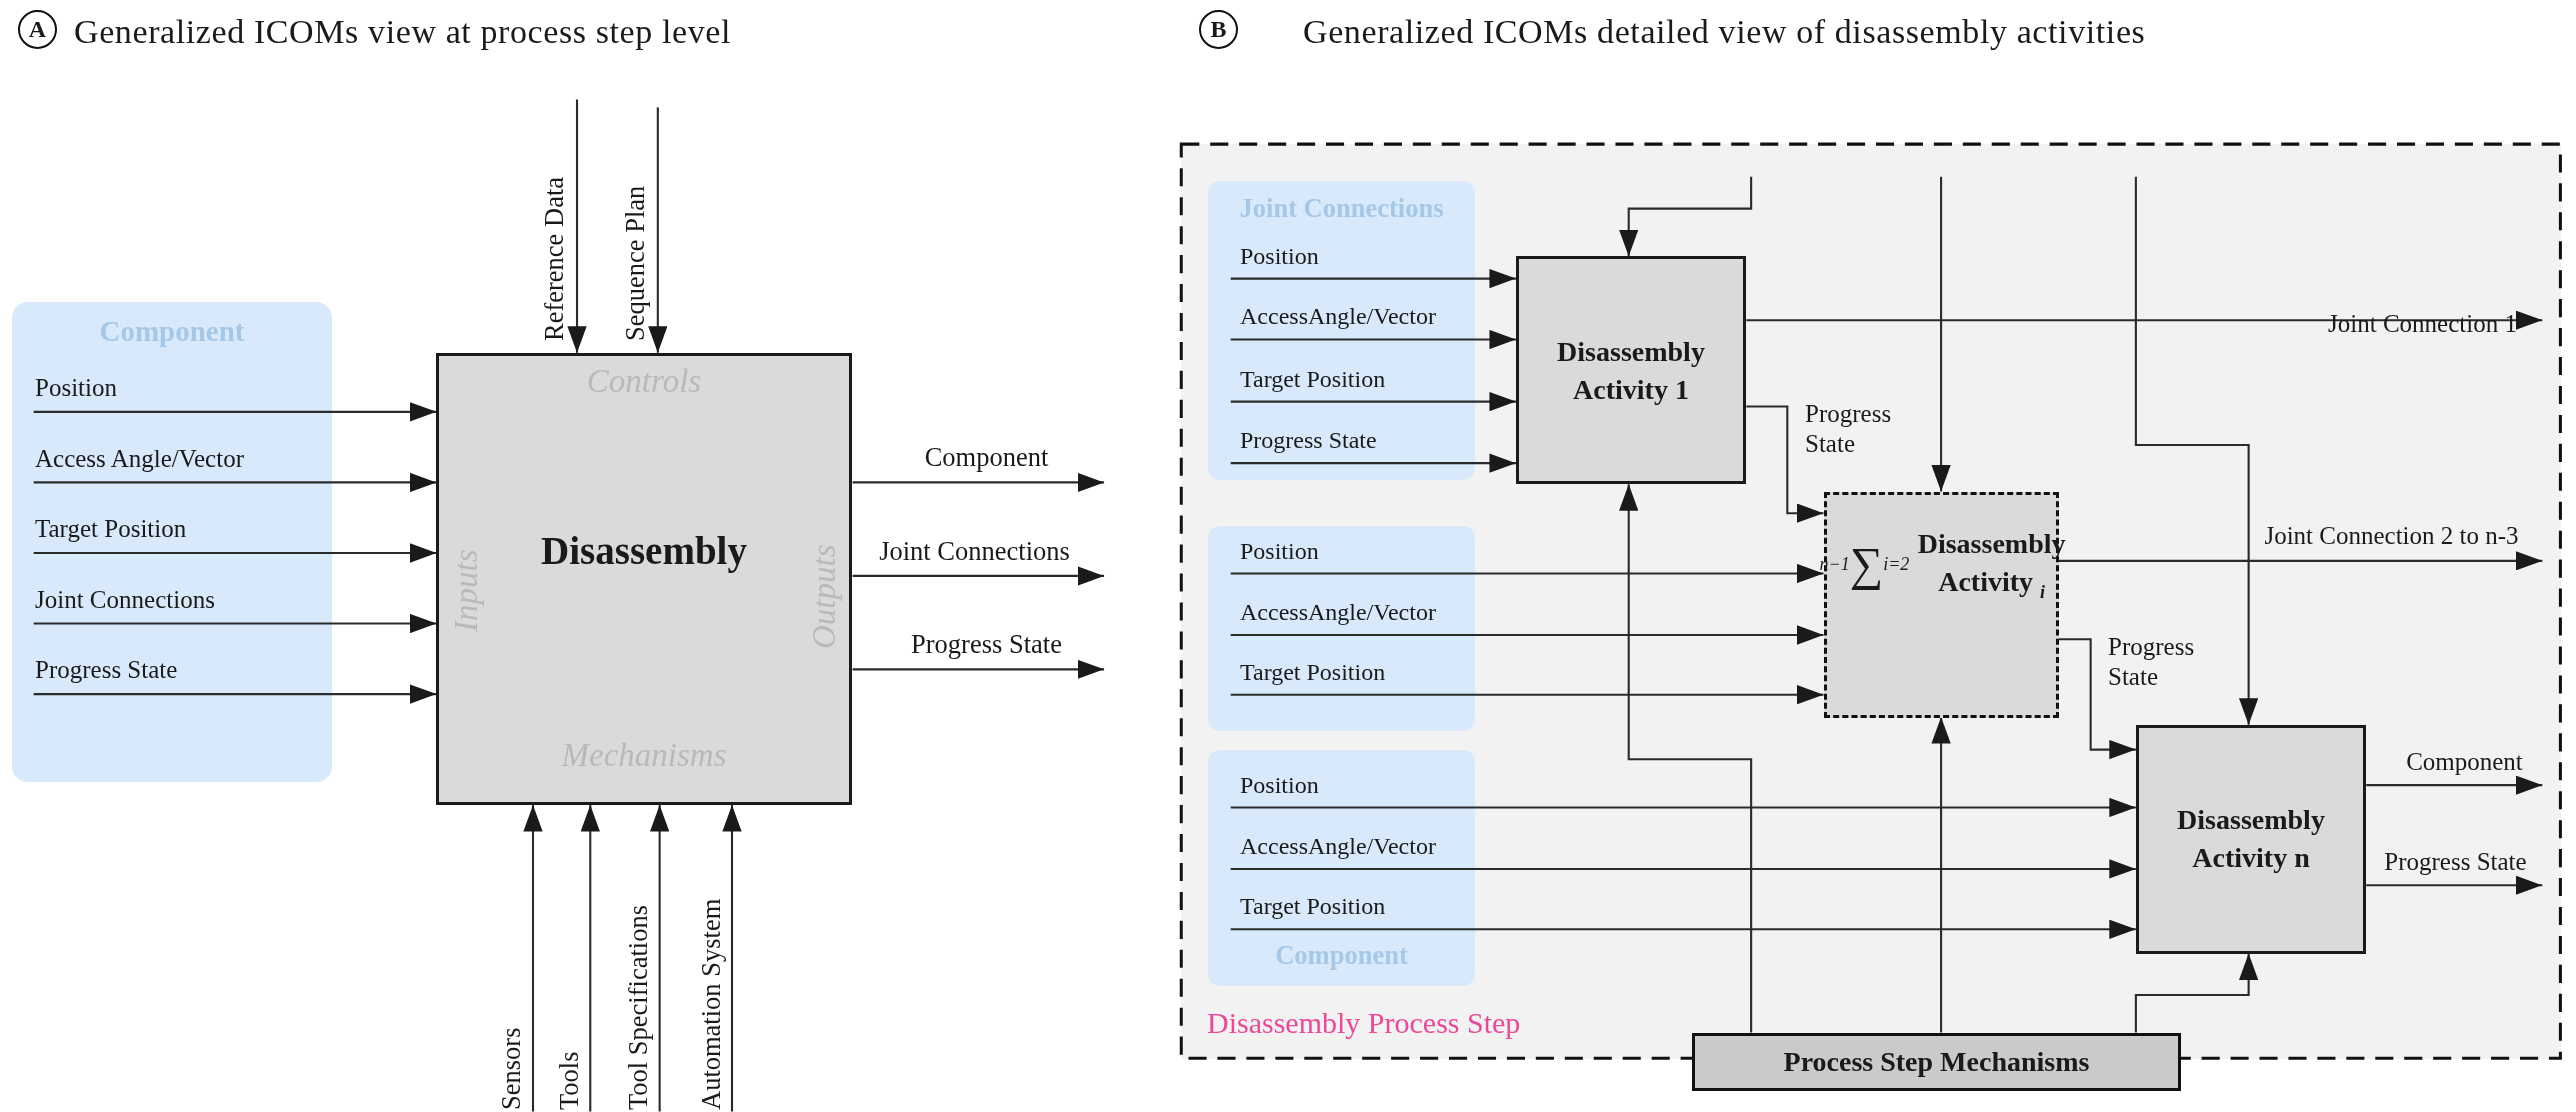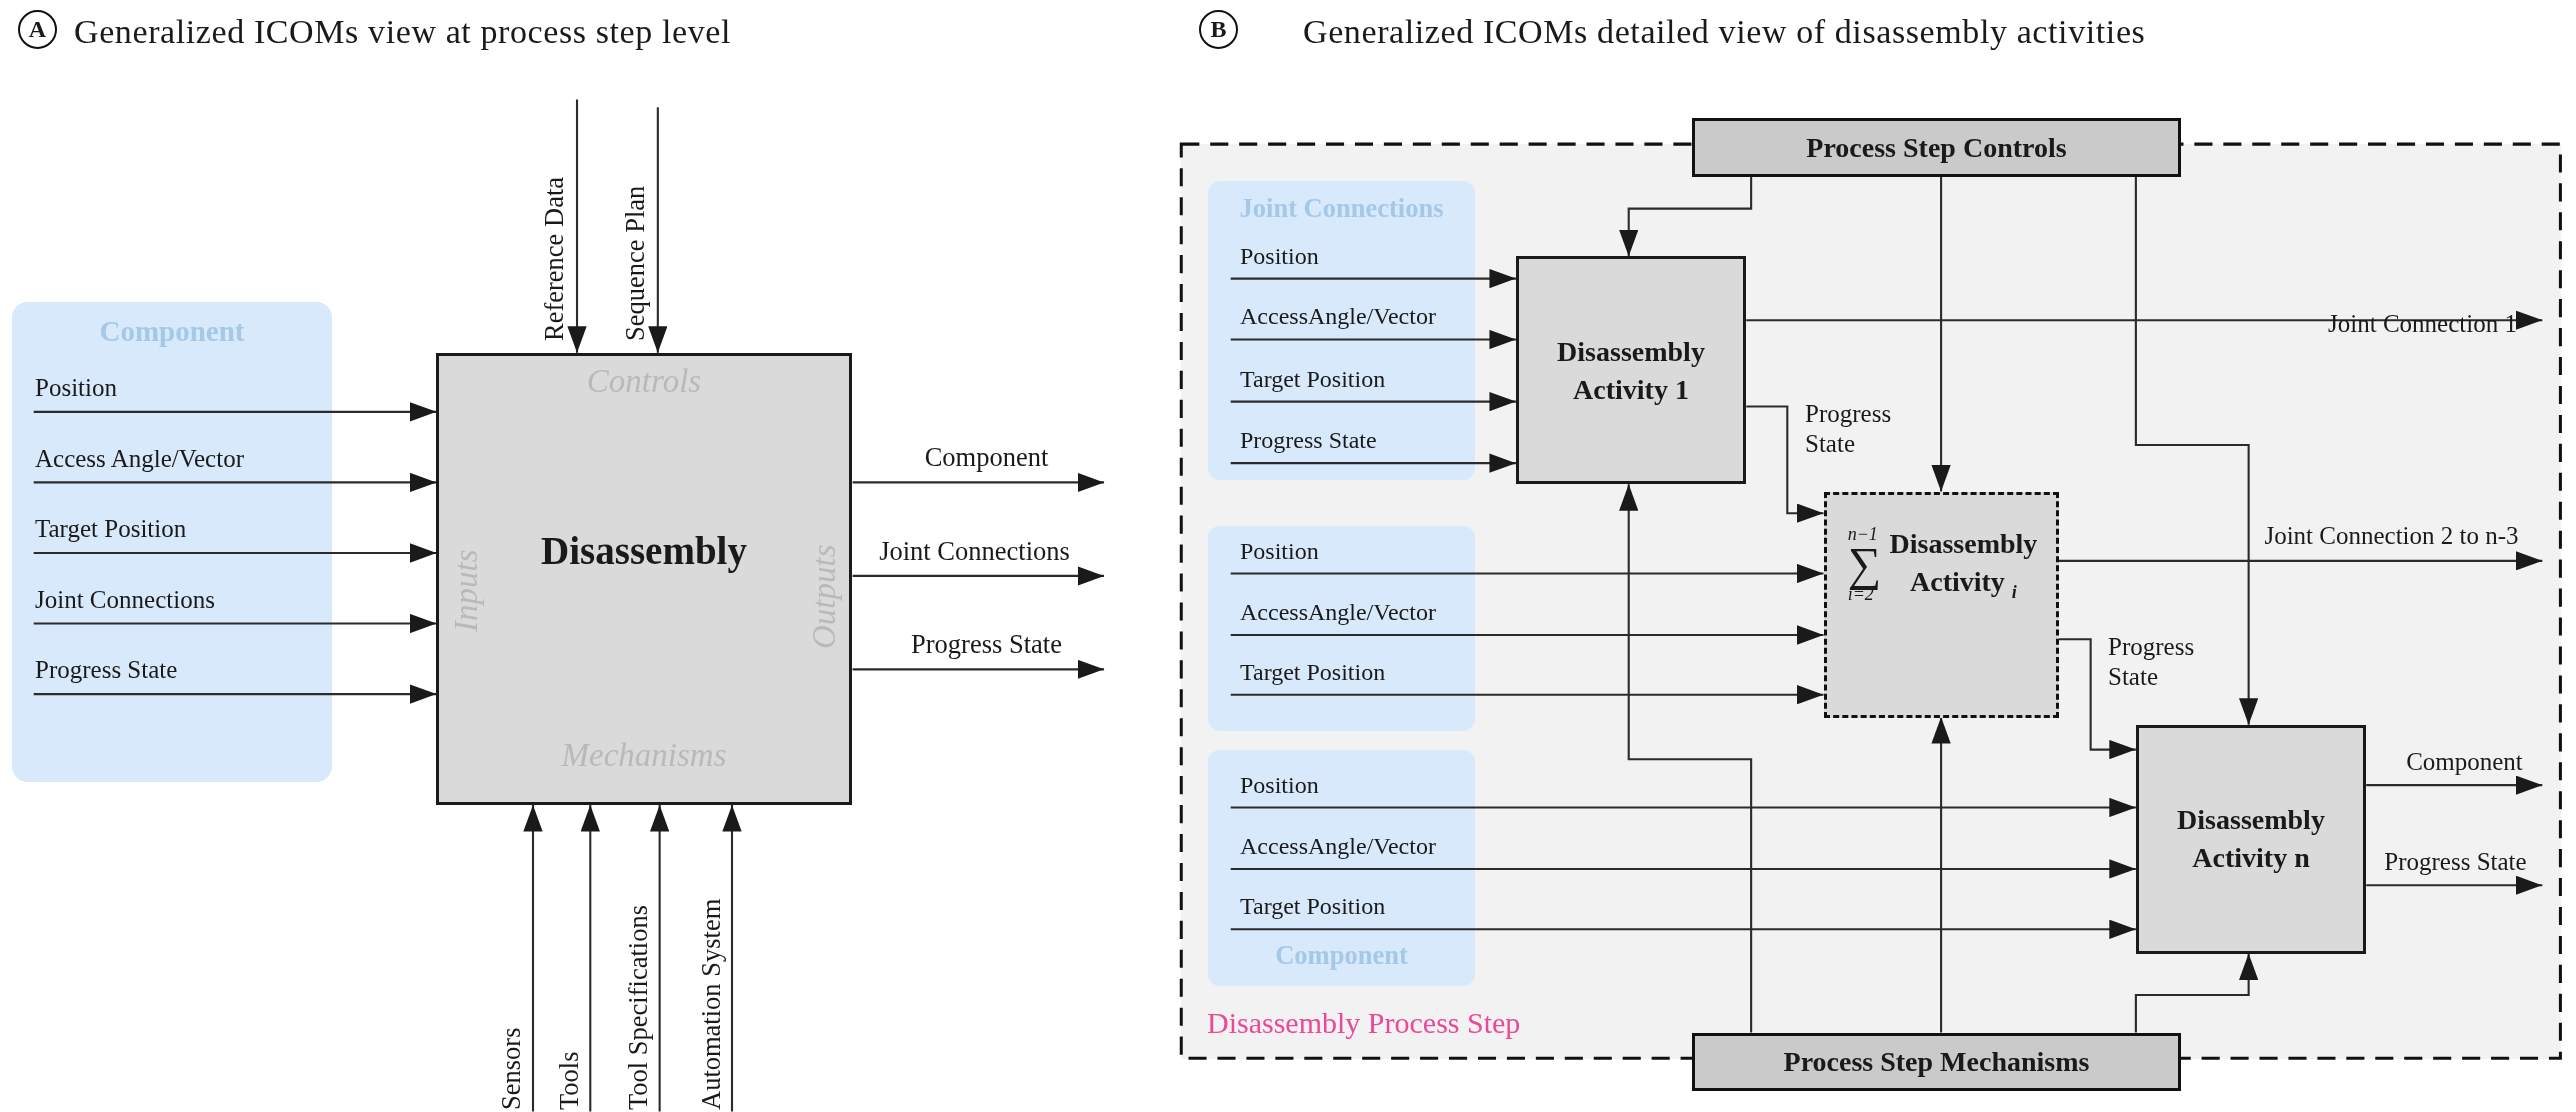--- a/index.html
+++ b/index.html
@@ -19,21 +19,21 @@
   .vlabel{position:absolute;transform:rotate(-90deg);transform-origin:0 0;white-space:nowrap;font-size:26.5px;}
   .vicom{position:absolute;transform:rotate(-90deg);transform-origin:0 0;white-space:nowrap;
          font-style:italic;color:#b9b9b9;font-size:33px;}
   .boxtitle{position:absolute;font-weight:bold;text-align:center;}
   .outlabel{position:absolute;font-size:26.5px;text-align:center;white-space:nowrap;}
   .wraplabel{position:absolute;font-size:25px;line-height:1.2;}
   .dashedbox{position:absolute;background:#dadada;border:3px dashed #111;box-sizing:border-box;}
   .container-b{position:absolute;background:#f2f2f2;}
   .watermark{position:absolute;font-weight:normal;font-size:30px;color:#ec4899;}
   svg{position:absolute;left:0;top:0;}
-  .sumcol{display:flex;flex-direction:column;line-height:1;font-style:italic;}
+  .sumcol{display:flex;flex-direction:row;align-items:center;line-height:1;font-style:italic;}
   .sumtop,.sumbot{font-size:18px;}
   .sumsym{font-size:47px;font-style:normal;line-height:0.9;}
   .acttitle{font-weight:bold;font-size:28px;line-height:1.35;text-align:center;}
 </style>
 </head>
 <body>
 
 <div id="stage">
 
   <div class="container-b" style="left:1181px;top:144px;width:1380px;height:915px;"></div>
@@ -136,23 +136,20 @@
 
   <div class="outlabel" style="left:875px;top:442px;width:223px;">Component</div>
   <div class="outlabel" style="left:854px;top:536px;width:241px;">Joint Connections</div>
   <div class="outlabel" style="left:875px;top:629px;width:223px;">Progress State</div>
 
   <div class="badge" style="left:1199px;top:9.7px;">
     <span>B</span>
   </div>
   <div class="ptitle" style="left:1255px;top:13.3px;margin-left:48px;">Generalized ICOMs detailed view of disassembly activities</div>
 
-  <div class="hdrbox" style="left:1692px;top:118px;width:489px;height:59px;">
-    <span>Process Step Controls</span>
-  </div>
   <div class="hdrbox" style="left:1692px;top:1033px;width:489px;height:58px;">
     <span>Process Step Mechanisms</span>
   </div>
 
   <div class="bluehdr" style="left:1208px;top:193px;width:267px;font-size:26.5px;">Joint Connections</div>
   <div class="item" style="left:1240px;top:243px;font-size:24px;">Position</div>
   <div class="item" style="left:1240px;top:303px;font-size:24px;">AccessAngle/Vector</div>
   <div class="item" style="left:1240px;top:366px;font-size:24px;">Target Position</div>
   <div class="item" style="left:1240px;top:427px;font-size:24px;">Progress State</div>
 

